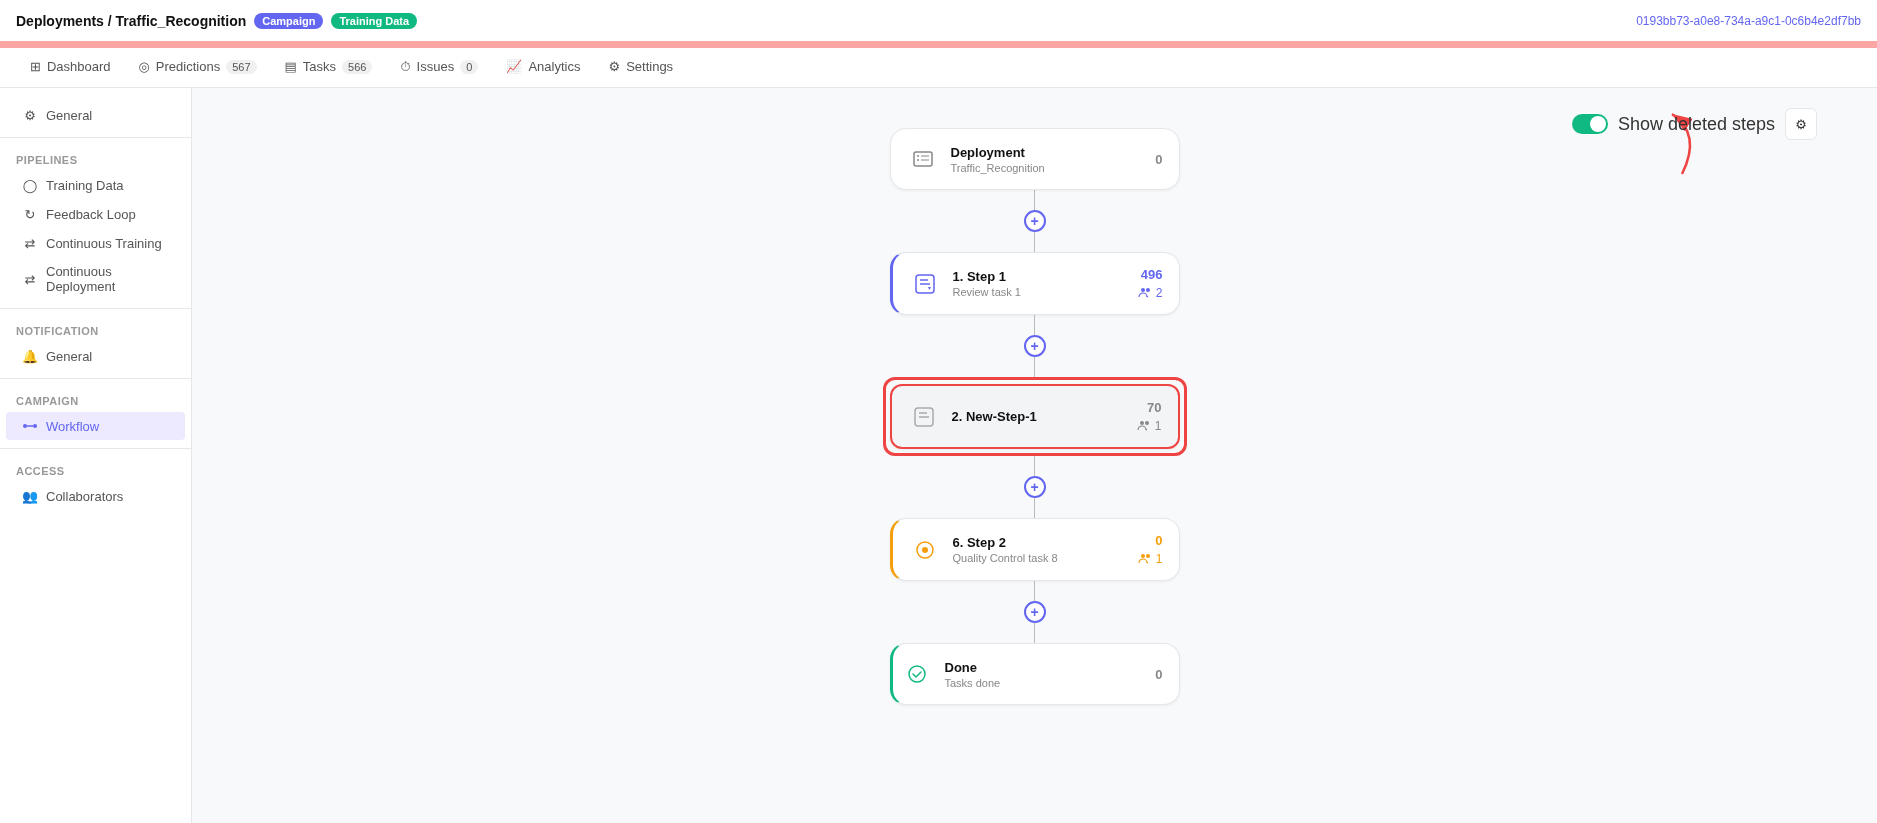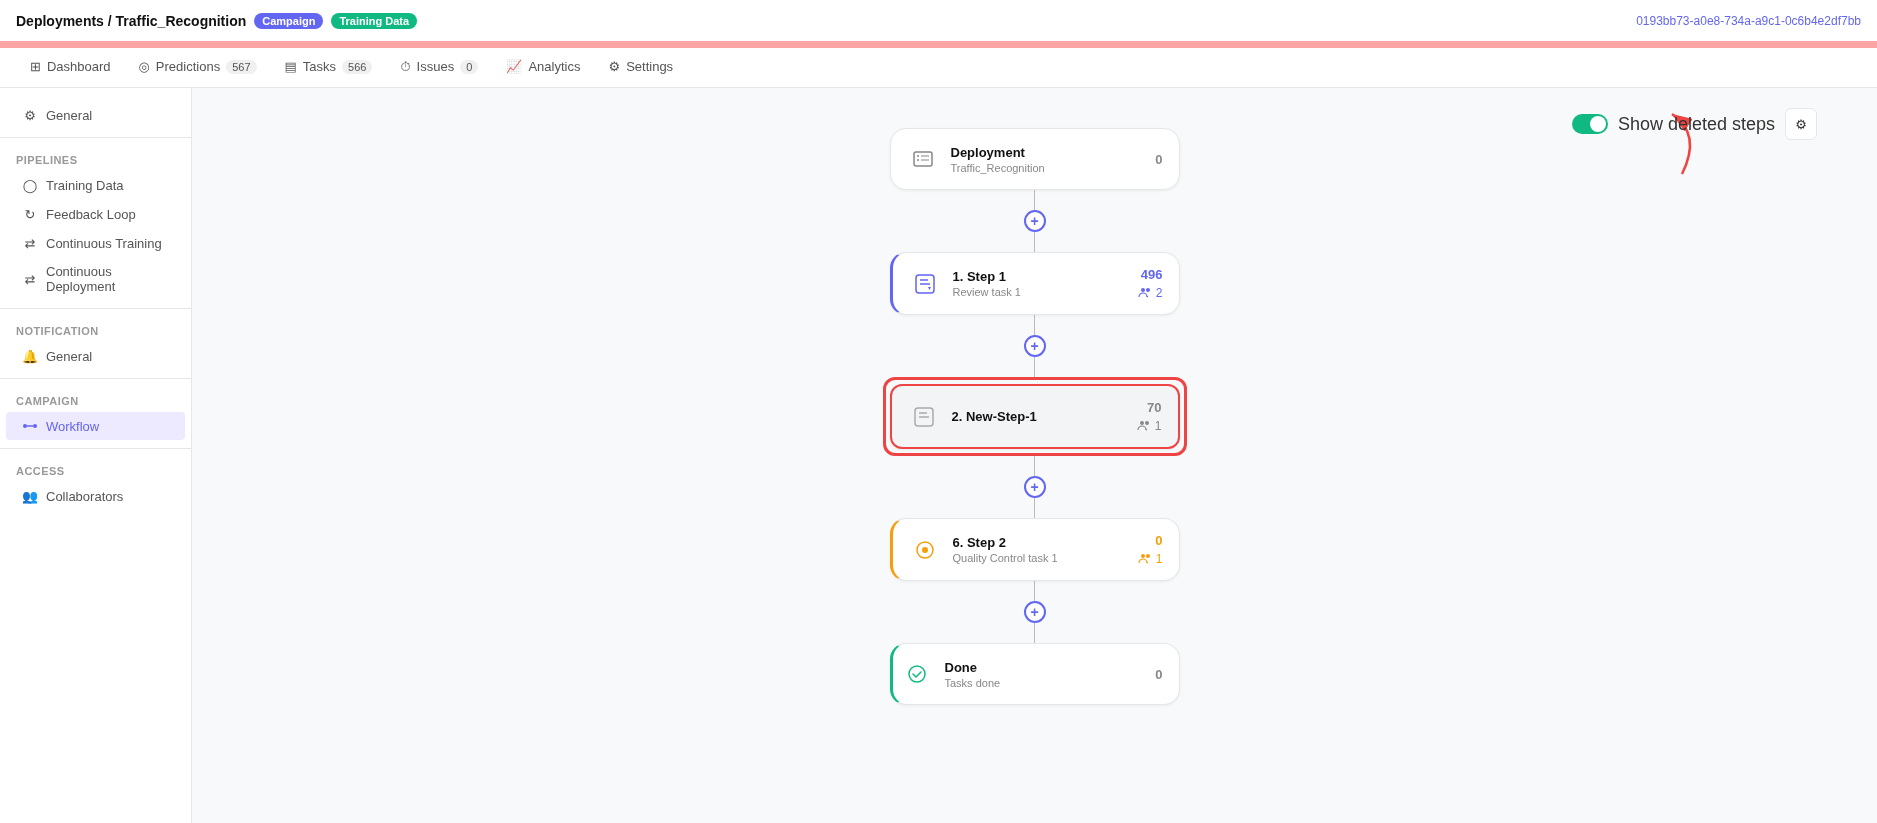--- a/index.html
+++ b/index.html
@@ -284,21 +284,21 @@
 
       <div class="workflow-node step3">
         <div class="node-icon">
           <svg width="22" height="22" viewBox="0 0 22 22" fill="none">
             <circle cx="11" cy="11" r="8" stroke="#f59e0b" stroke-width="1.5"></circle>
             <circle cx="11" cy="11" r="3" fill="#f59e0b"></circle>
           </svg>
         </div>
         <div class="node-content">
           <div class="node-title">6. Step 2</div>
-          <div class="node-subtitle">Quality Control task 1</div>
+          <div class="node-subtitle">Quality Control task 8</div>
         </div>
         <div class="node-meta">
           <span class="node-count orange">0</span>
           <span class="node-users orange">
             <svg width="14" height="14" viewBox="0 0 14 14" fill="none">
                 <circle cx="5" cy="4" r="2" fill="#f59e0b"></circle>
                 <path d="M1 11c0-2.2 1.8-4 4-4s4 1.8 4 4" stroke="#f59e0b" stroke-width="1.2"></path>
                 <circle cx="10" cy="4" r="2" fill="#f59e0b"></circle>
                 <path d="M9 11c.5-.4 1-.6 1-.6" stroke="#f59e0b" stroke-width="1.2"></path>
               </svg>

